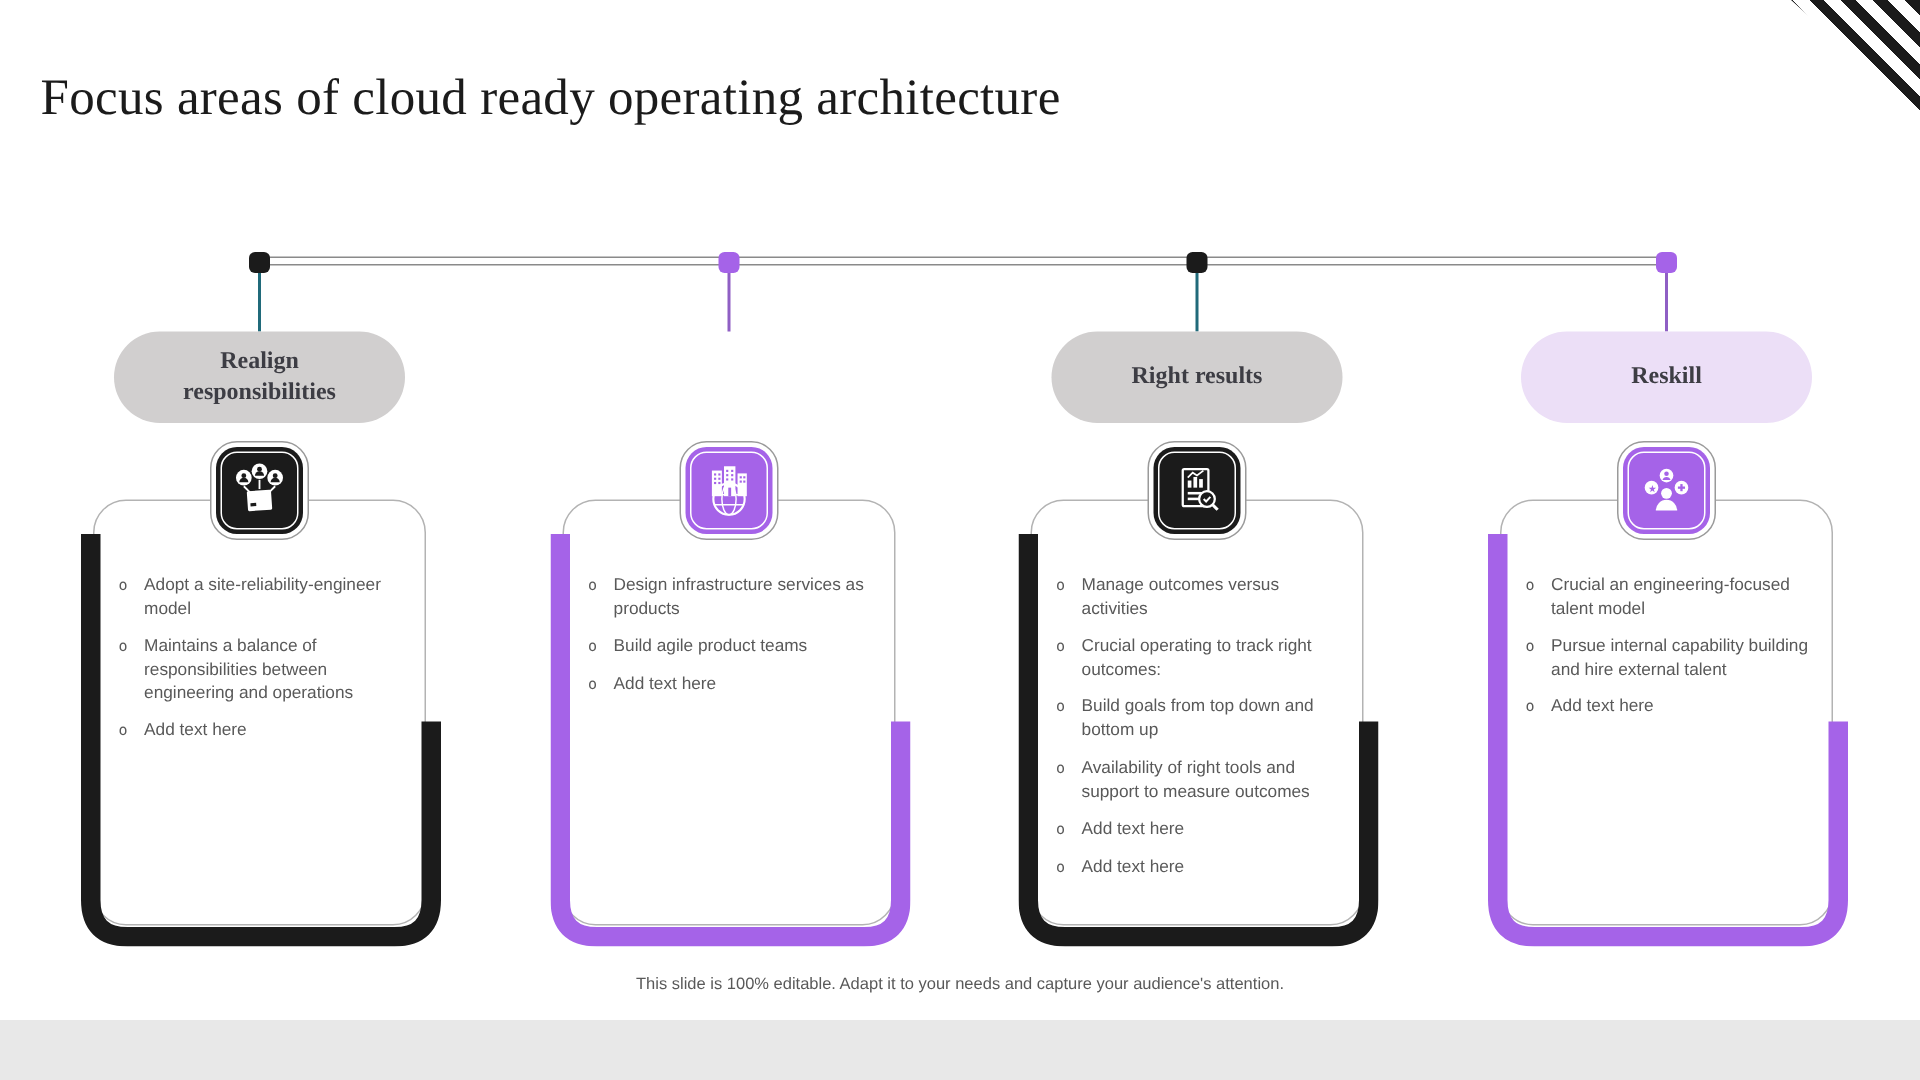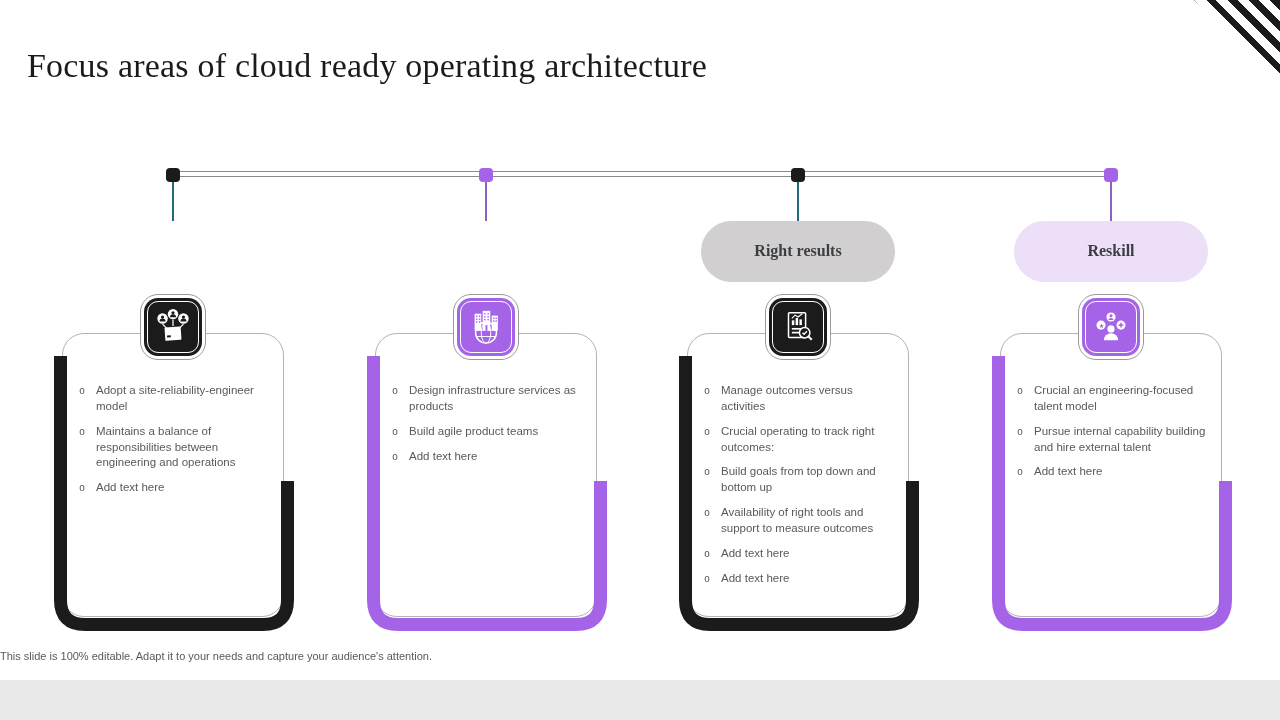--- a/index.html
+++ b/index.html
@@ -70,37 +70,38 @@
   }
   .bullets li{
     display:flex;gap:11px;margin-bottom:9px;
     font-size:11.5px;line-height:1.38;color:#595959;
   }
   .bullets li .b{
     font-family:"DejaVu Sans Mono",monospace;font-size:10px;line-height:1.55;color:#595959;
   }
   
   .footer{
-    position:absolute;left:0;right:0;bottom:7px;
+    position:absolute;left:0;right:0;bottom:7px;text-align:center;
     font-size:11px;color:#595959;
   }
 </style>
 </head>
 <body>
 
 <div class="slide">
 
   <h1 class="title">Focus areas of cloud ready operating architecture</h1>
   <div class="corner-stripes"></div>
 
   <div class="timeline-line"></div>
 
   <div class="column" style="left: 62px; --accent: #1b1b1b; --pill: #d1cfcf; --conn: #206a7a;">
     <div class="marker"></div>
     <div class="connector"></div>
+    <div class="pill">Realign responsibilities</div>
     <div class="card">
       <svg class="thick-frame" viewBox="0 0 240 306">
         <path d="M 6.5 31 L 6.5 275 Q 6.5 299.5 31 299.5 L 209 299.5 Q 233.5 299.5 233.5 275 L 233.5 156" fill="none" stroke="currentColor" stroke-width="13"></path>
       </svg>
       <div class="tile-wrap">
         <div class="tile">
           <svg width="38" height="38" viewBox="0 0 40 40">
             <g fill="#ffffff">
               <circle cx="9" cy="11" r="5.5"></circle>
                 <circle cx="20" cy="6.5" r="5.5"></circle>

